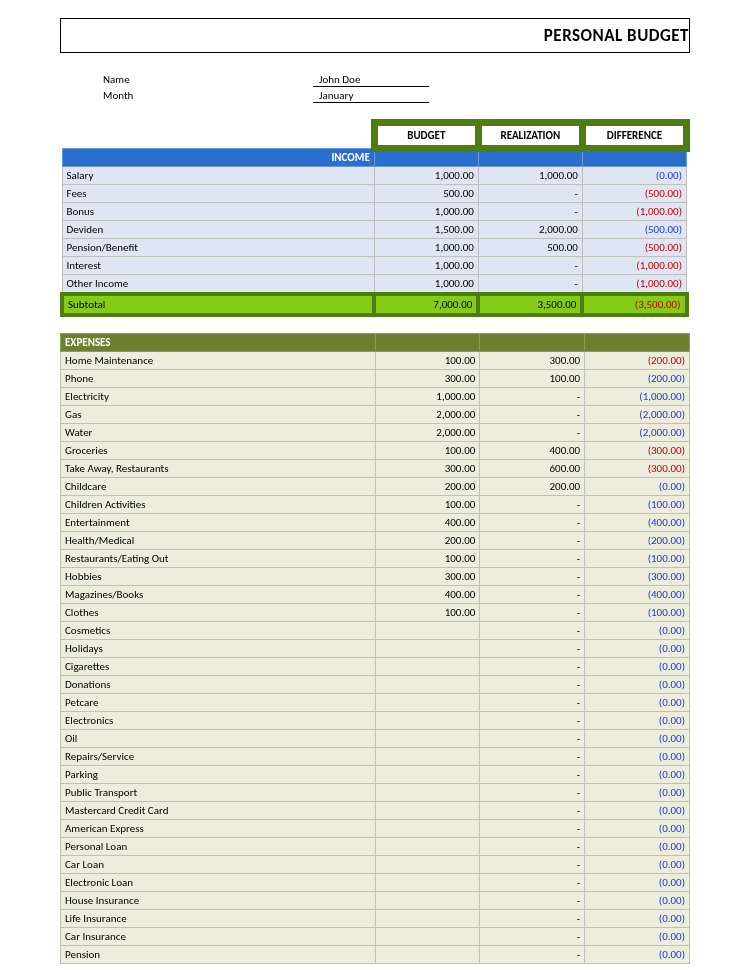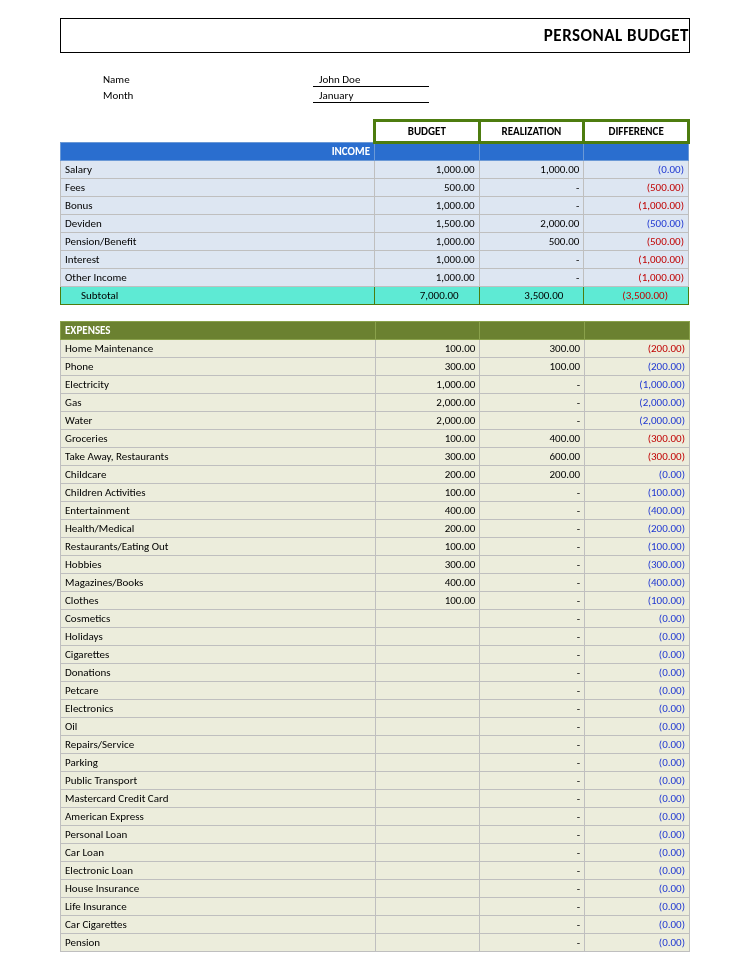--- a/index.html
+++ b/index.html
@@ -59,21 +59,21 @@
 
   table {
     border-collapse: collapse;
     width: 100%;
     margin-top: 16px;
     table-layout: fixed;
   }
   col.c-label { width: 303px; }
   col.c-val { width: 101px; }
   th.head {
-    border: 3px solid #4d7c0f;
+    border: 7px solid #4d7c0f;
     text-align: center;
     font-weight: bold;
     padding: 3px 4px;
   }
   .sec-income {
     background: #2a6ecf;
     color: #fff;
     font-weight: bold;
     text-align: right;
     padding: 2px 4px;
@@ -99,24 +99,24 @@
     text-align: left;
     margin-top: 23px;
   }
   td.num {
     padding: 2px 4px;
     border: 1px solid #bfbfbf;
     text-align: right;
     min-width: 60px;
   }
   .sub-income td {
-    background: #5eead4;
+    background: #84cc16;
     font-weight: normal;
-    border: 1px solid #4d7c0f;
-    padding: 2px 20px;
+    border: 4px solid #4d7c0f;
+    padding: 2px 4px;
   }
   .sub-income td.lbl, .sub-expense td.lbl { text-align:left; }
   .sub-income td.num, .sub-expense td.num { text-align:right; }
 </style>
 </head>
 <body>
 
 <div class="sheet">
   <div class="title-box">PERSONAL BUDGET</div>
 
@@ -407,21 +407,21 @@
           <td class="num">-</td>
           <td class="num neg-blue">(0.00)</td>
         </tr>
         <tr class="r-expense">
           <td class="lbl">Life Insurance</td>
           <td class="num"></td>
           <td class="num">-</td>
           <td class="num neg-blue">(0.00)</td>
         </tr>
         <tr class="r-expense">
-          <td class="lbl">Car Cigarettes</td>
+          <td class="lbl">Car Insurance</td>
           <td class="num"></td>
           <td class="num">-</td>
           <td class="num neg-blue">(0.00)</td>
         </tr>
         <tr class="r-expense">
           <td class="lbl">Pension</td>
           <td class="num"></td>
           <td class="num">-</td>
           <td class="num neg-blue">(0.00)</td>
         </tr>

